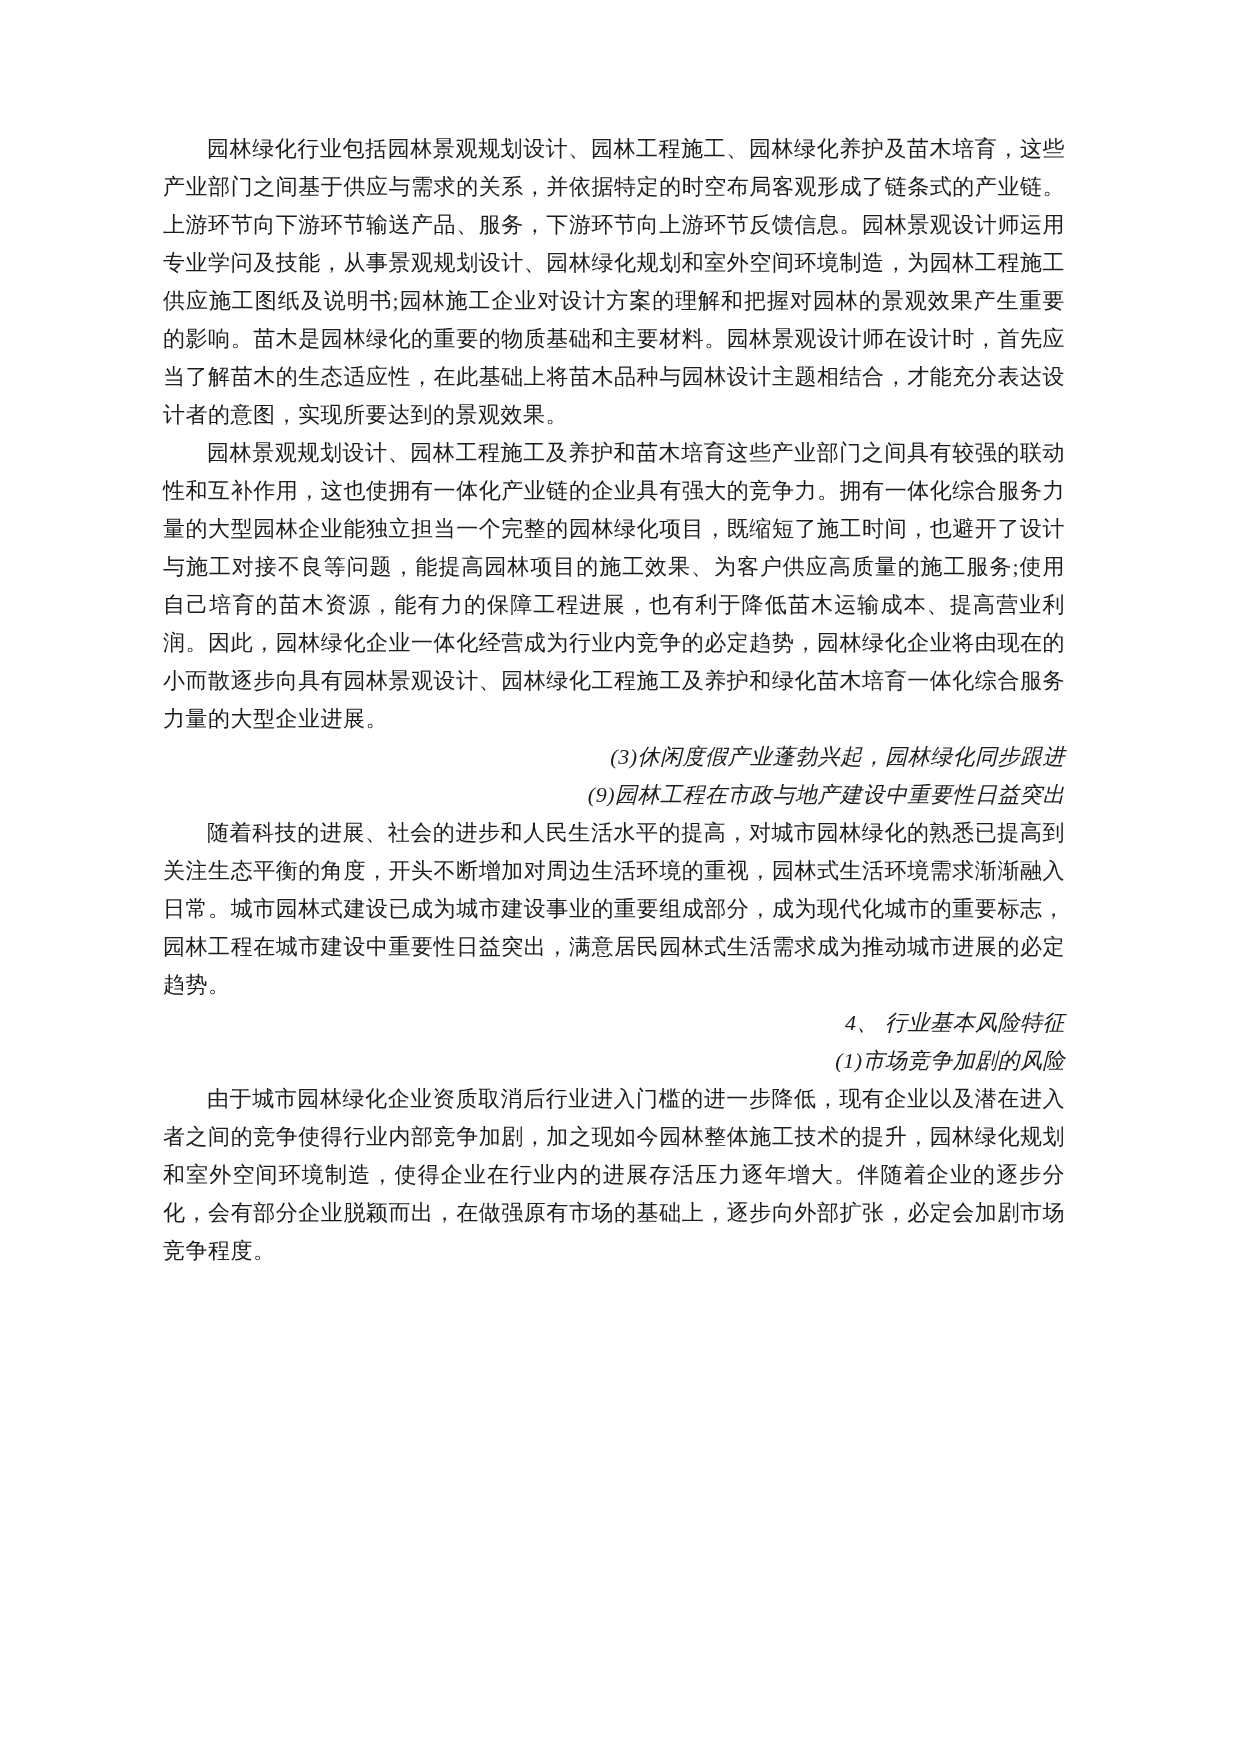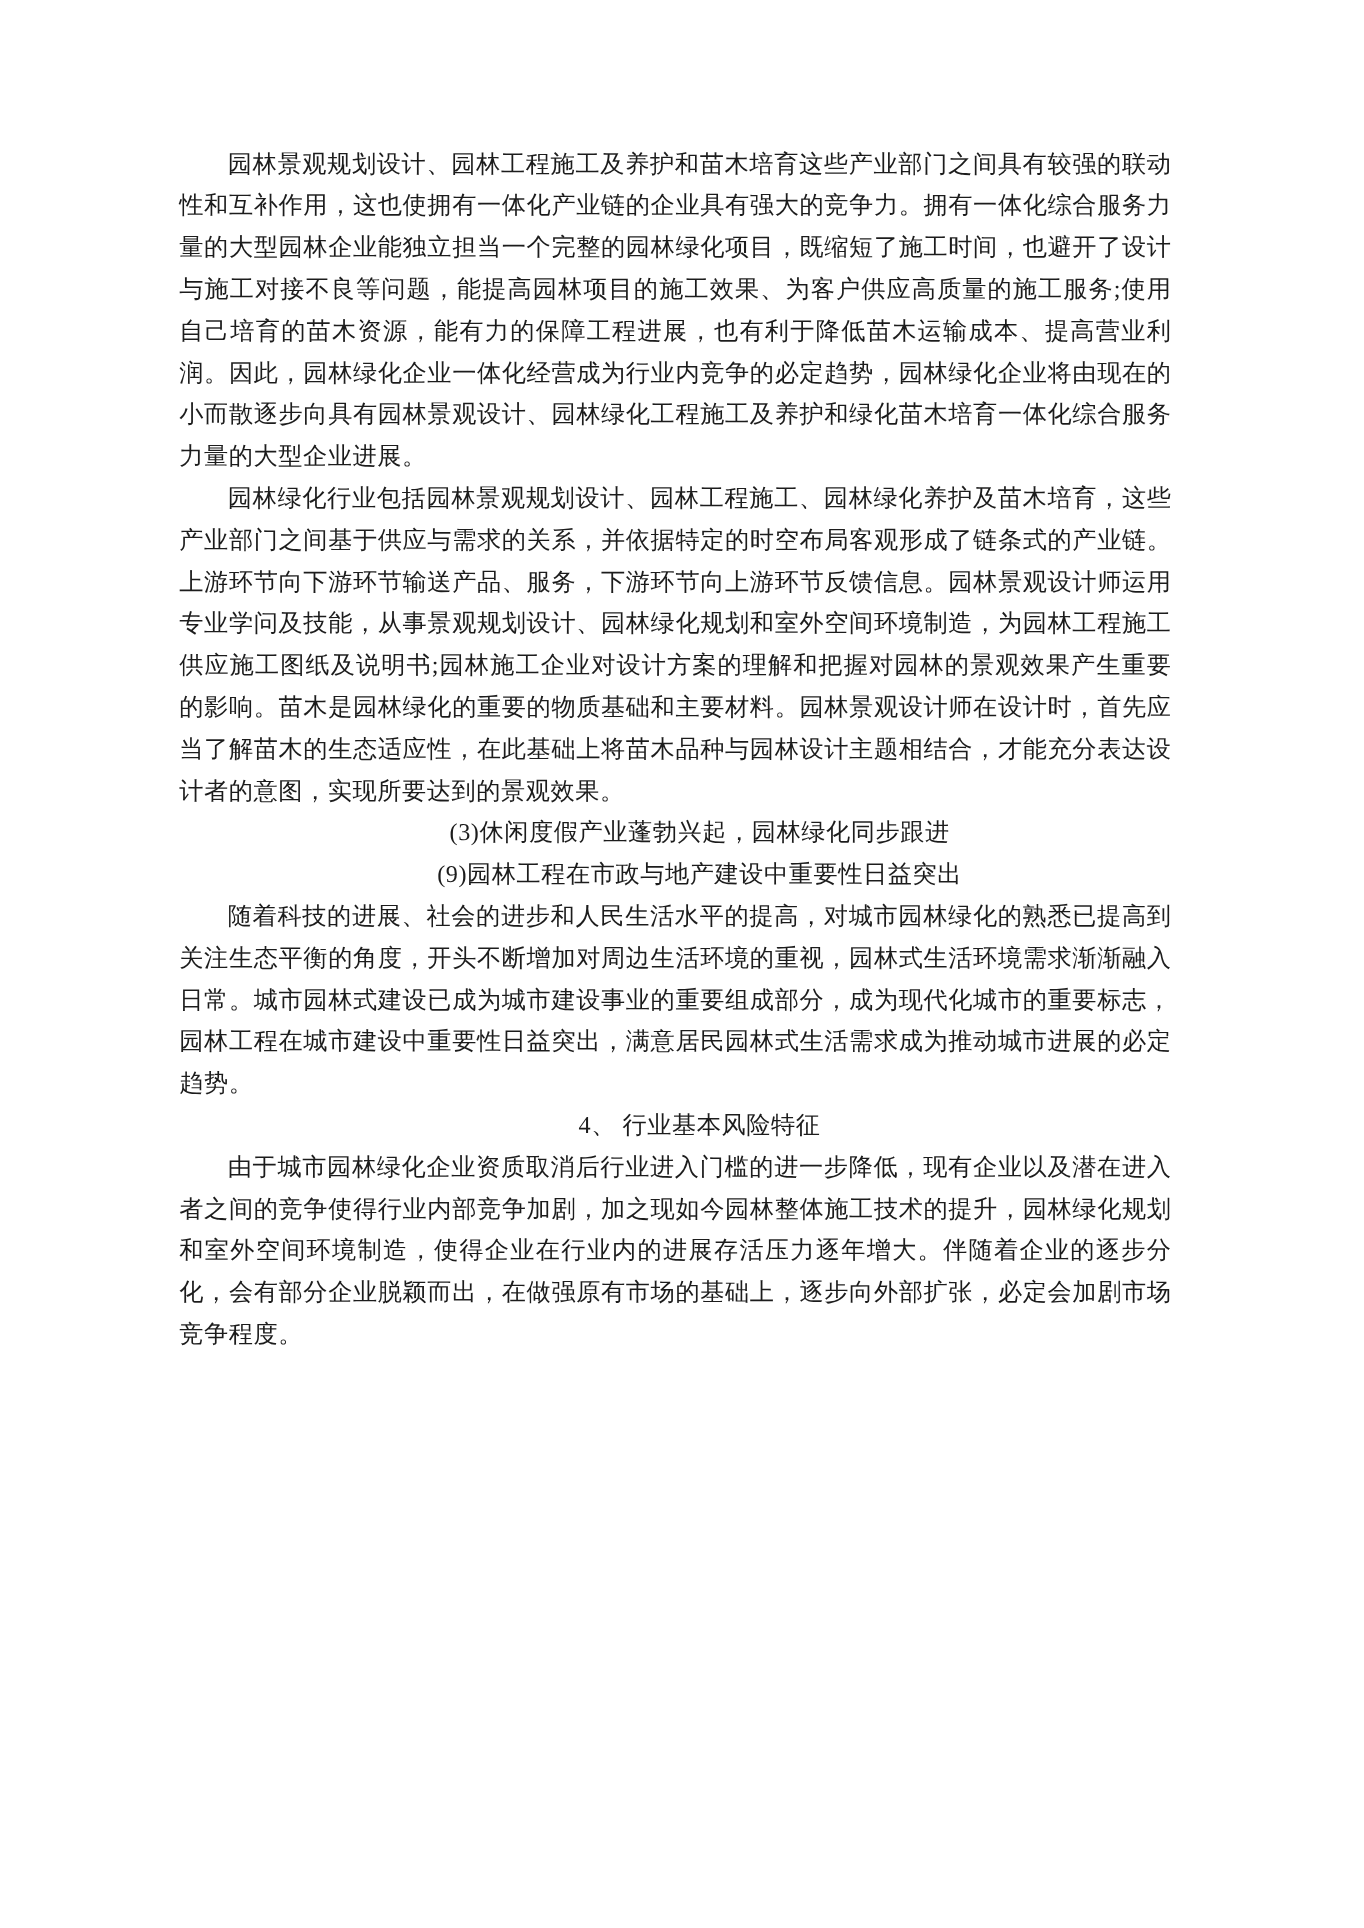--- a/index.html
+++ b/index.html
@@ -30,29 +30,31 @@
     margin: 0;
     font-size: 22px;
     line-height: 38px;
     letter-spacing: 0.5px;
     text-align: justify;
     text-indent: 2em;
     word-break: break-all;
     font-weight: normal;
   }
   .heading {
-    text-align: center;
+    text-align: right;
+    font-style: italic;
   }
 </style>
 </head>
 <body>
 
 <div class="page">
   <div class="content">
+    <p class="para">园林绿化行业包括园林景观规划设计、园林工程施工、园林绿化养护及苗木培育，这些产业部门之间基于供应与需求的关系，并依据特定的时空布局客观形成了链条式的产业链。上游环节向下游环节输送产品、服务，下游环节向上游环节反馈信息。园林景观设计师运用专业学问及技能，从事景观规划设计、园林绿化规划和室外空间环境制造，为园林工程施工供应施工图纸及说明书;园林施工企业对设计方案的理解和把握对园林的景观效果产生重要的影响。苗木是园林绿化的重要的物质基础和主要材料。园林景观设计师在设计时，首先应当了解苗木的生态适应性，在此基础上将苗木品种与园林设计主题相结合，才能充分表达设计者的意图，实现所要达到的景观效果。</p>
     <p class="para">园林景观规划设计、园林工程施工及养护和苗木培育这些产业部门之间具有较强的联动性和互补作用，这也使拥有一体化产业链的企业具有强大的竞争力。拥有一体化综合服务力量的大型园林企业能独立担当一个完整的园林绿化项目，既缩短了施工时间，也避开了设计与施工对接不良等问题，能提高园林项目的施工效果、为客户供应高质量的施工服务;使用自己培育的苗木资源，能有力的保障工程进展，也有利于降低苗木运输成本、提高营业利润。因此，园林绿化企业一体化经营成为行业内竞争的必定趋势，园林绿化企业将由现在的小而散逐步向具有园林景观设计、园林绿化工程施工及养护和绿化苗木培育一体化综合服务力量的大型企业进展。</p>
-    <p class="para">园林绿化行业包括园林景观规划设计、园林工程施工、园林绿化养护及苗木培育，这些产业部门之间基于供应与需求的关系，并依据特定的时空布局客观形成了链条式的产业链。上游环节向下游环节输送产品、服务，下游环节向上游环节反馈信息。园林景观设计师运用专业学问及技能，从事景观规划设计、园林绿化规划和室外空间环境制造，为园林工程施工供应施工图纸及说明书;园林施工企业对设计方案的理解和把握对园林的景观效果产生重要的影响。苗木是园林绿化的重要的物质基础和主要材料。园林景观设计师在设计时，首先应当了解苗木的生态适应性，在此基础上将苗木品种与园林设计主题相结合，才能充分表达设计者的意图，实现所要达到的景观效果。</p>
     <p class="heading">(3)休闲度假产业蓬勃兴起，园林绿化同步跟进</p>
     <p class="heading">(9)园林工程在市政与地产建设中重要性日益突出</p>
     <p class="para">随着科技的进展、社会的进步和人民生活水平的提高，对城市园林绿化的熟悉已提高到关注生态平衡的角度，开头不断增加对周边生活环境的重视，园林式生活环境需求渐渐融入日常。城市园林式建设已成为城市建设事业的重要组成部分，成为现代化城市的重要标志，园林工程在城市建设中重要性日益突出，满意居民园林式生活需求成为推动城市进展的必定趋势。</p>
     <p class="heading">4、 行业基本风险特征</p>
+    <p class="heading">(1)市场竞争加剧的风险</p>
     <p class="para">由于城市园林绿化企业资质取消后行业进入门槛的进一步降低，现有企业以及潜在进入者之间的竞争使得行业内部竞争加剧，加之现如今园林整体施工技术的提升，园林绿化规划和室外空间环境制造，使得企业在行业内的进展存活压力逐年增大。伴随着企业的逐步分化，会有部分企业脱颖而出，在做强原有市场的基础上，逐步向外部扩张，必定会加剧市场竞争程度。</p>
   </div>
 </div>
 
 </body></html>

